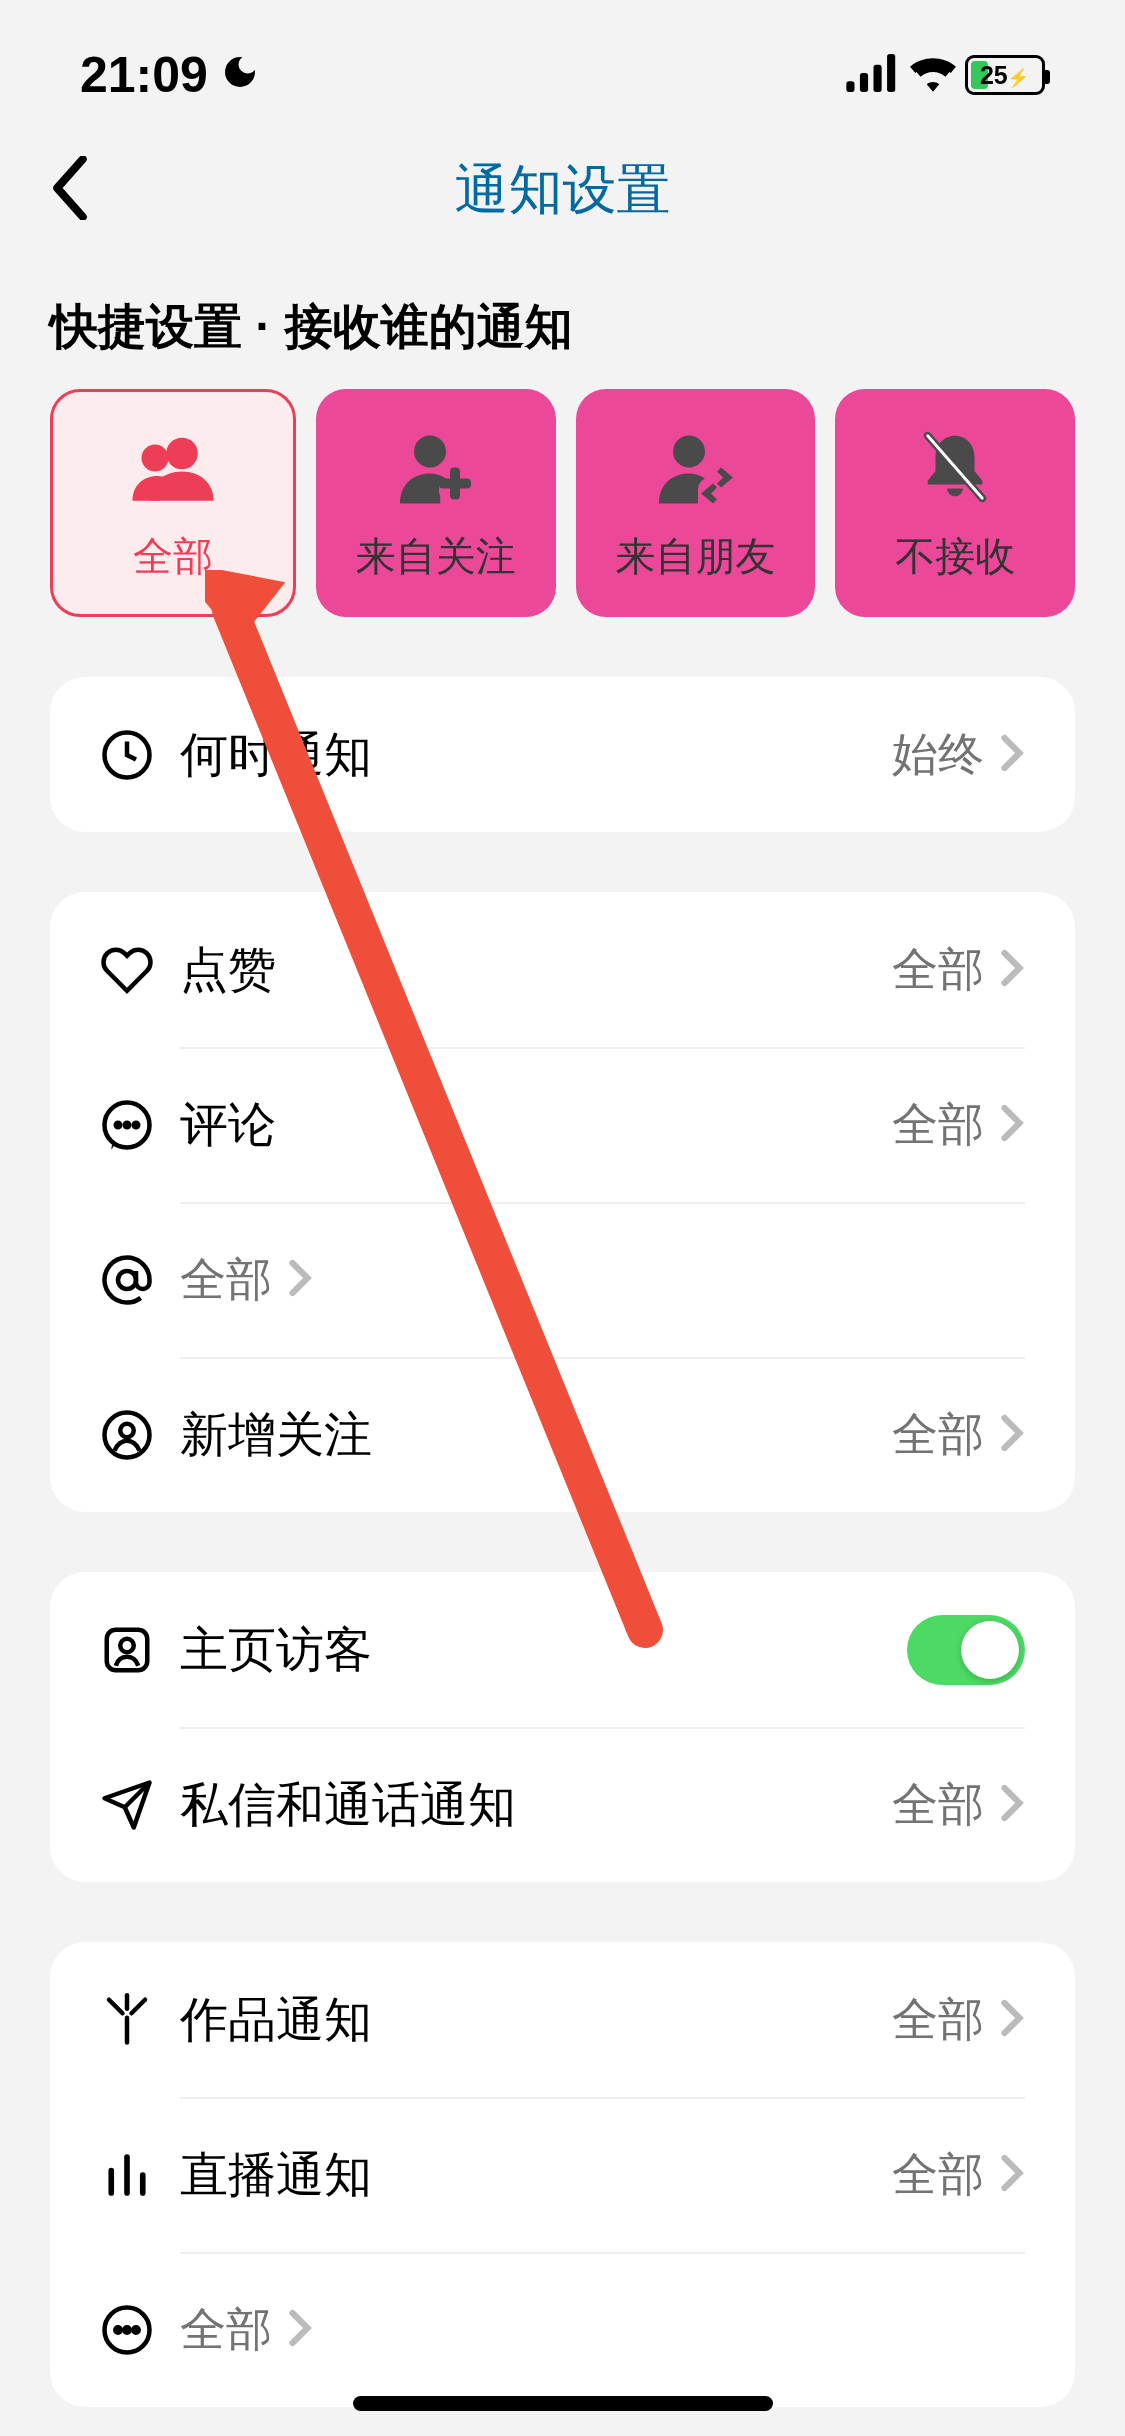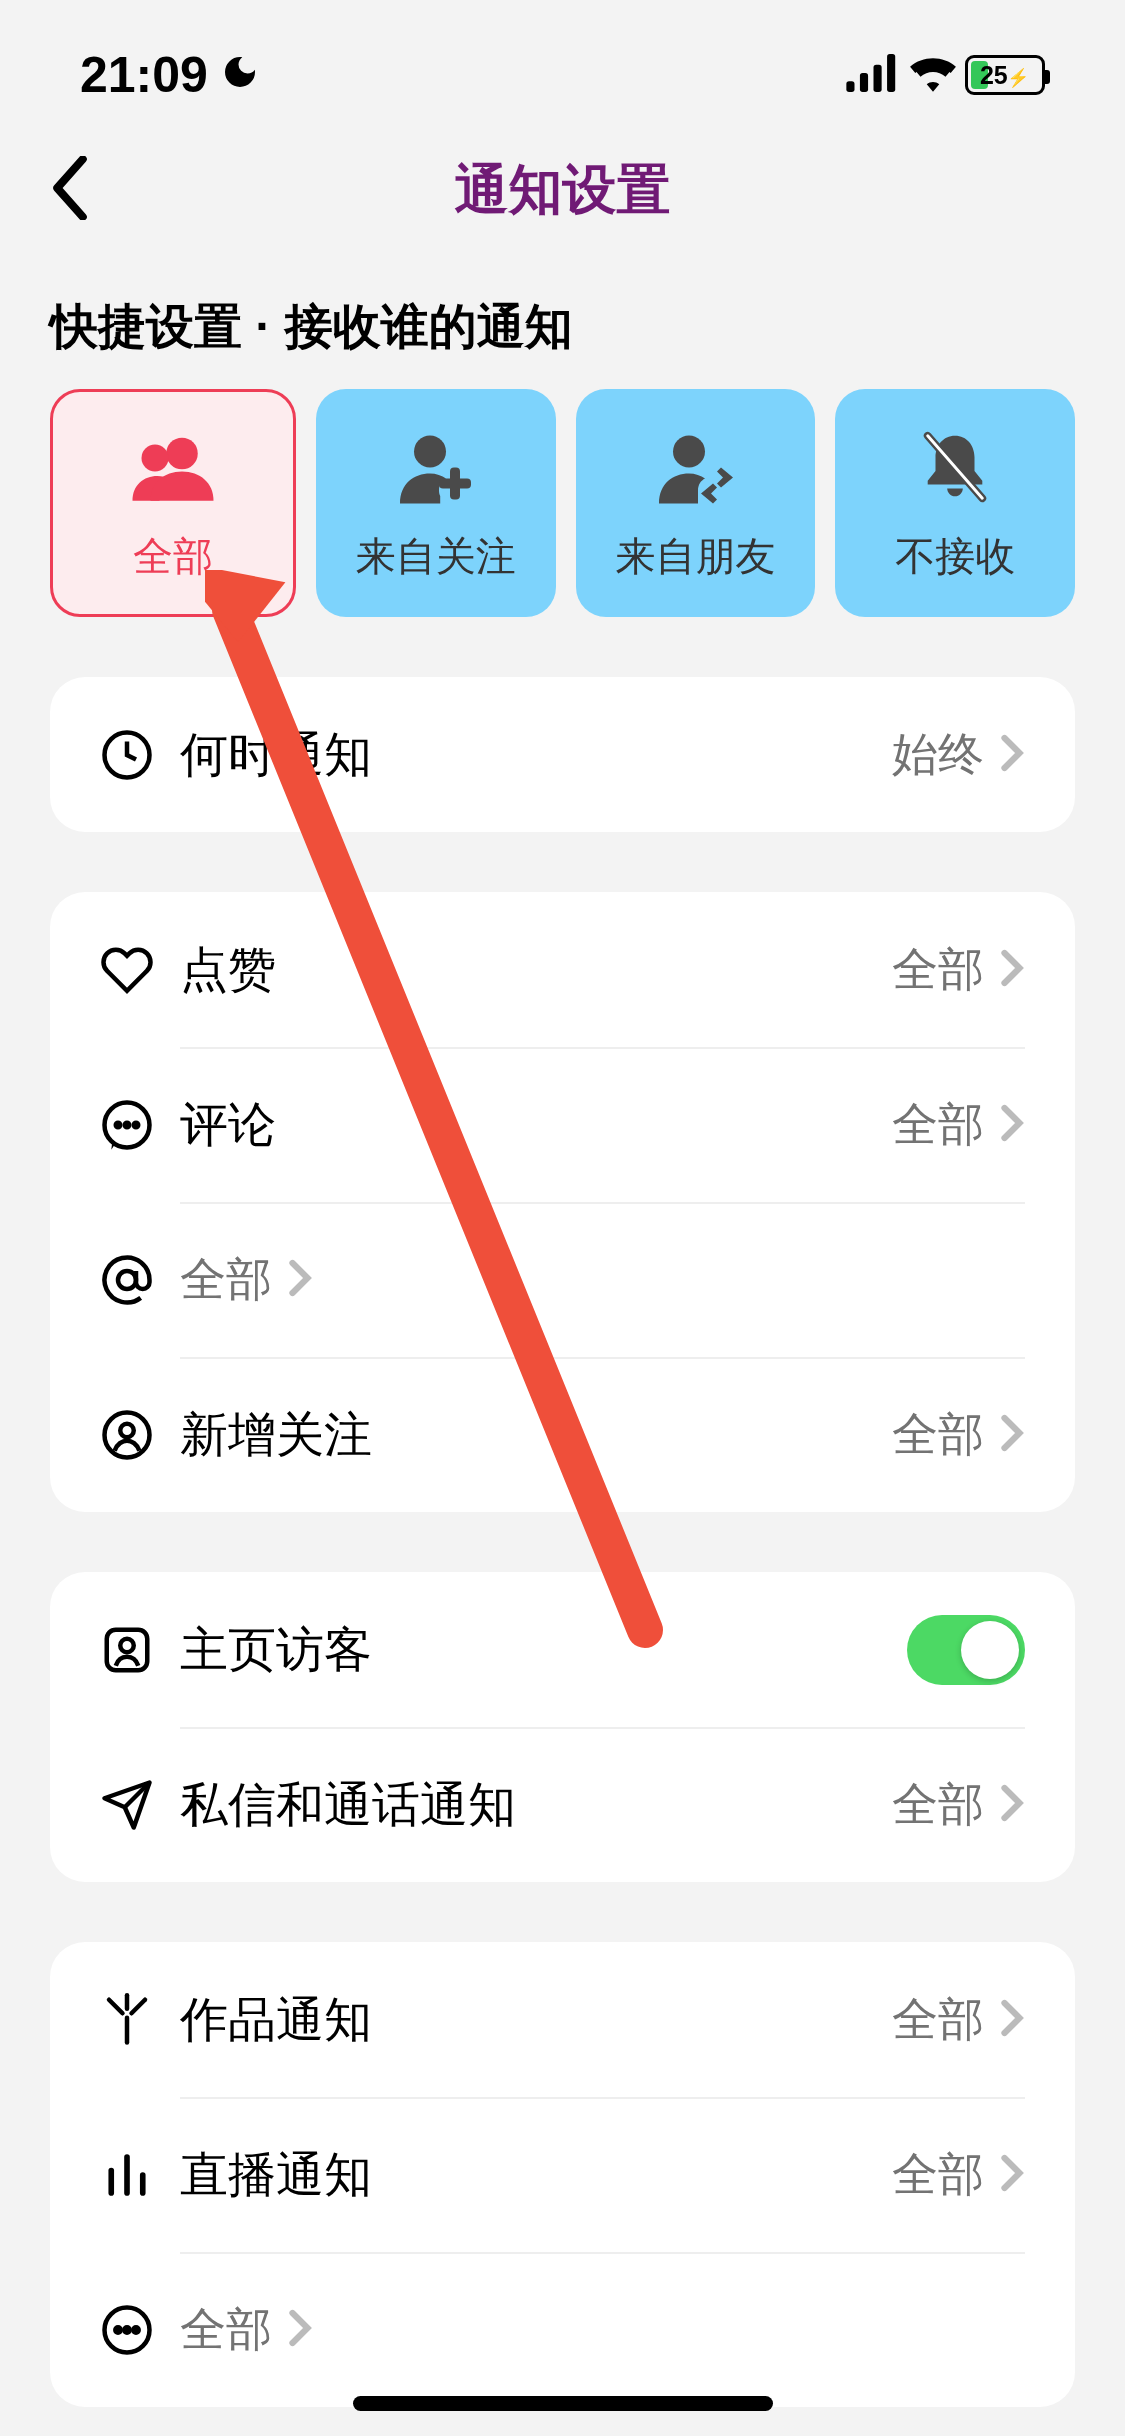--- a/index.html
+++ b/index.html
@@ -43,38 +43,38 @@
       padding: 0 40px;
     }
     .back-btn {
       position: absolute;
       left: 50px;
       top: 50%;
       transform: translateY(-50%);
     }
     .page-title {
       font-size: 54px;
-      font-weight: 700;
-      color: #701a75;
+      font-weight: 400;
+      color: #0369a1;
     }
     .section-label {
       font-size: 48px;
       font-weight: 600;
       color: #000;
       padding: 35px 50px 30px 50px;
     }
     .quick-row {
       display: flex;
       gap: 20px;
       padding: 0 50px;
       margin-bottom: 60px;
     }
     .quick-card {
       flex: 1;
-      background: #7dd3fc;
+      background: #ec4899;
       border-radius: 30px;
       display: flex;
       flex-direction: column;
       align-items: center;
       justify-content: center;
       padding: 35px 10px 30px 10px;
       gap: 22px;
     }
     .quick-card.selected {
       background: #fdecee;

